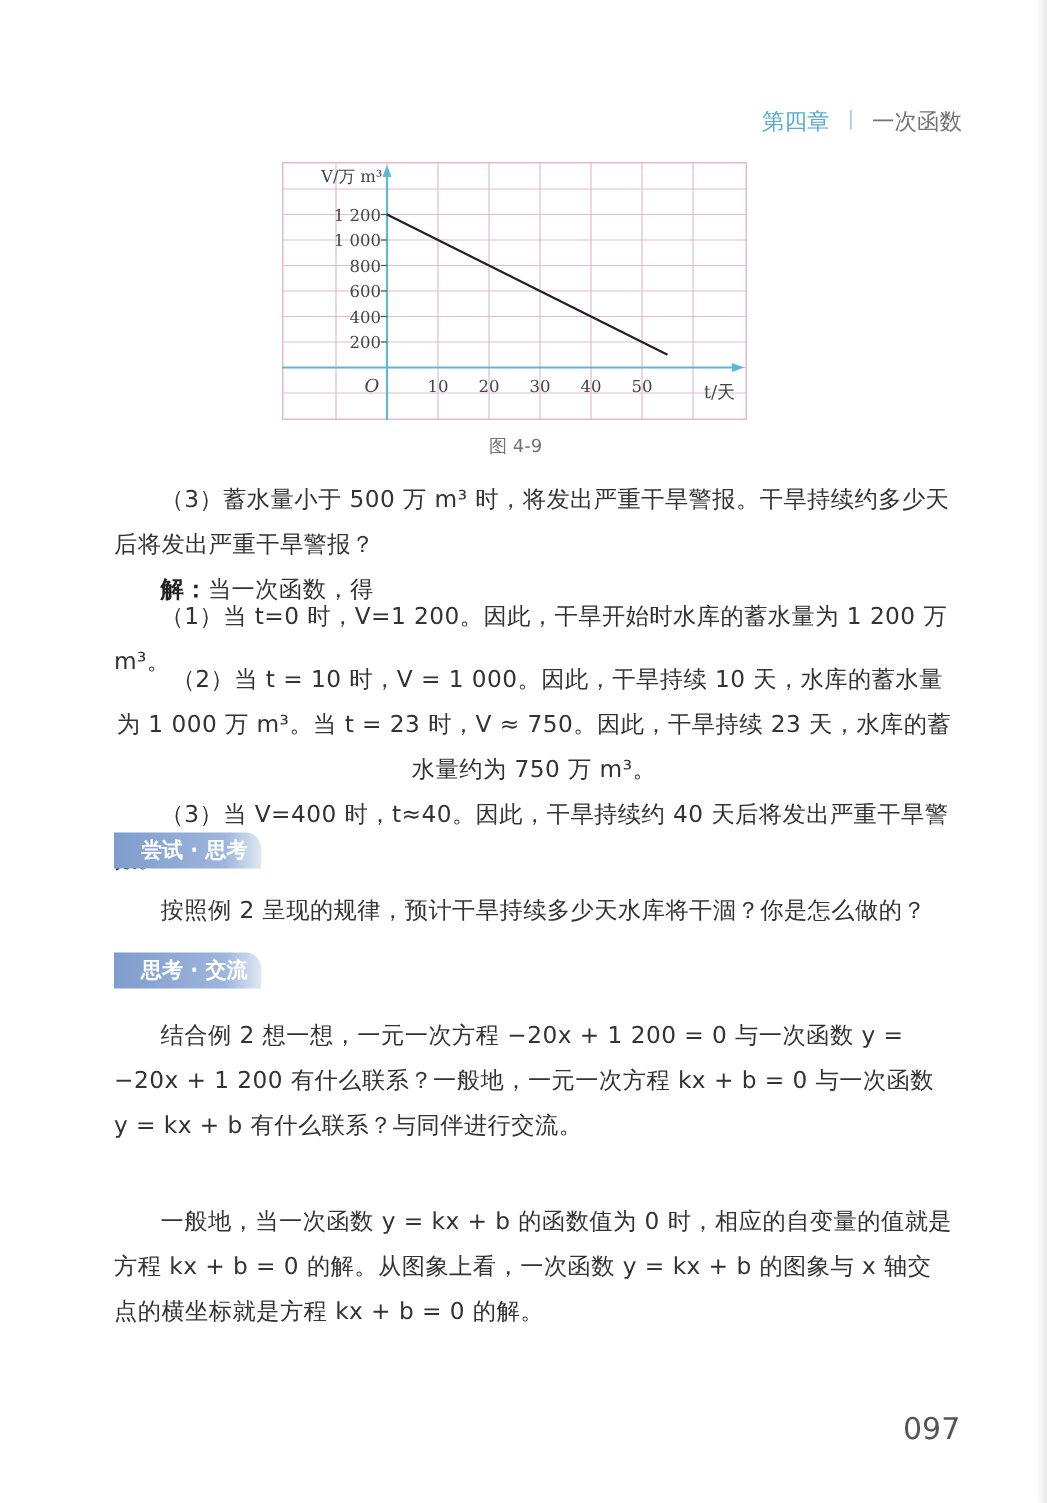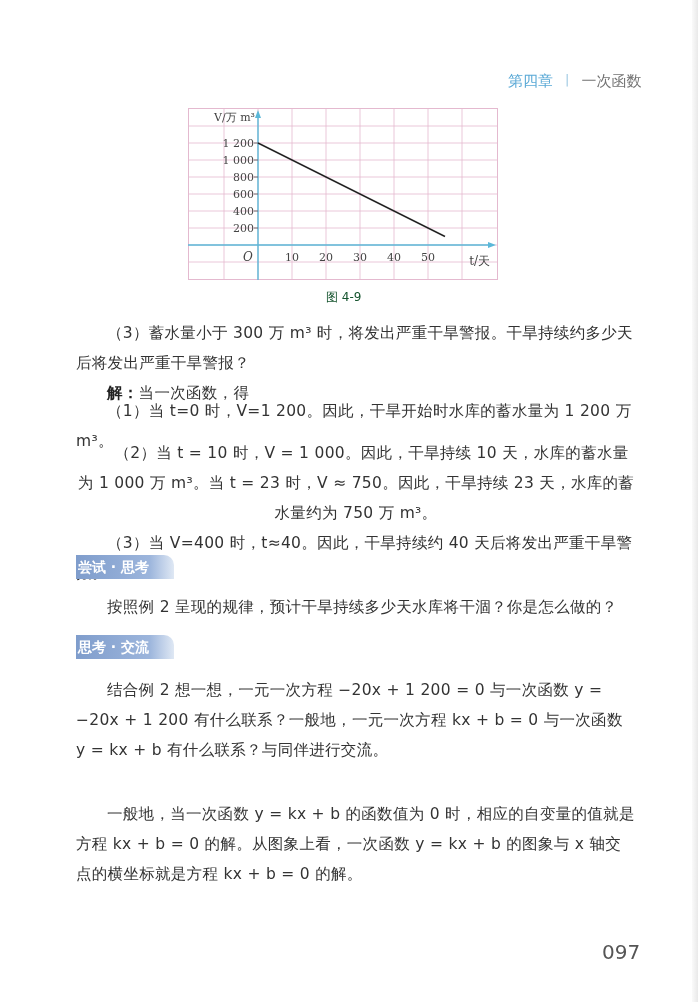--- a/index.html
+++ b/index.html
@@ -5,28 +5,28 @@
   html,body{margin:0;padding:0;}
   body{width:698px;height:1002px;background:#ffffff;position:relative;overflow:hidden;
        font-family:"DejaVu Serif","Liberation Serif",serif;color:#2b2b2b;}
   .page-edge{position:absolute;right:0;top:0;width:6px;height:1002px;background:linear-gradient(to right,#fafafa,#e9e9e9);}
   .header{position:absolute;top:40px;left:508px;font-family:"DejaVu Sans","Liberation Sans",sans-serif;font-size:15px;display:flex;align-items:flex-start;margin-top:32px;}
   .header .chapter{color:#5aa9d6;}
   .header .sep{color:#9fc9e3;margin:0 12px;font-size:13px;}
   .header .title{color:#737373;}
   .chart-box{position:absolute;left:188px;top:108px;width:310px;height:172px;}
   .chart-box svg{display:block;}
-  .fig-caption{position:absolute;left:326px;top:289px;font-size:12px;color:#14532d;font-family:"DejaVu Sans","Liberation Sans",sans-serif;}
+  .fig-caption{position:absolute;left:326px;top:289px;font-size:12px;color:#737373;font-family:"DejaVu Sans","Liberation Sans",sans-serif;}
   .para{position:absolute;left:76px;width:560px;font-size:15.5px;line-height:30px;color:#333;font-family:"DejaVu Sans","Liberation Sans",sans-serif;letter-spacing:0.3px;}
   .indent{text-indent:2em;}
   .bold{font-weight:bold;color:#222;}
   .badge{position:absolute;left:76px;height:24px;width:98px;
     background:linear-gradient(to right,#7f9dcc 0%,#9cb5dc 75%,#dfe8f4 100%);
     border-radius:0 10px 0 0;color:#fff;font-family:"DejaVu Sans","Liberation Sans",sans-serif;
-    font-size:14px;line-height:24px;padding-left:2px;box-sizing:border-box;font-weight:bold;}
+    font-size:14px;line-height:24px;padding-left:18px;box-sizing:border-box;font-weight:bold;}
   .pagenum{position:absolute;left:602px;top:940px;font-size:20px;color:#555;font-family:"DejaVu Sans","Liberation Sans",sans-serif;}
 </style>
 </head>
 <body>
 
 <div class="page-edge"></div>
 
 <div class="header">
   <span class="chapter">第四章</span>
   <span class="sep">|</span>
@@ -76,21 +76,21 @@
       <text x="240" y="153" text-anchor="middle" font-size="11" fill="#444" font-family="DejaVu Serif, serif">50</text>
       <text x="60" y="153" text-anchor="middle" font-size="12" font-style="italic" fill="#444" font-family="DejaVu Serif, serif">O</text>
       <text x="302" y="157" text-anchor="end" font-size="12" fill="#444" font-family="DejaVu Serif, serif">t/天</text>
       <text x="67" y="13" text-anchor="end" font-size="11" fill="#444" font-family="DejaVu Serif, serif">V/万 m³</text>
       <line x1="70" y1="34.999999999999986" x2="257" y2="128.5" stroke="#222222" stroke-width="1.5"></line>
     </svg>
 </div>
 <div class="fig-caption">图 4-9</div>
 
 <div class="para indent" style="top:318px;">
-  <span>（3）</span><span>蓄水量小于 300 万 m³ 时，将发出严重干旱警报。干旱持续约多少天后将发出严重干旱警报？</span>
+  <span>（3）</span><span>蓄水量小于 500 万 m³ 时，将发出严重干旱警报。干旱持续约多少天后将发出严重干旱警报？</span>
 </div>
 
 <div class="para indent" style="top:378px;">
   <span class="bold">解：</span><span>当一次函数，得</span>
 </div>
 <div class="para indent" style="top:396px;">（1）当 t=0 时，V=1 200。因此，干旱开始时水库的蓄水量为 1 200 万 m³。</div>
 <div class="para indent" style="top:438px;text-align:center;">（2）当 t = 10 时，V = 1 000。因此，干旱持续 10 天，水库的蓄水量为 1 000 万 m³。当 t = 23 时，V ≈ 750。因此，干旱持续 23 天，水库的蓄水量约为 750 万 m³。</div>
 <div class="para indent" style="top:528px;">（3）当 V=400 时，t≈40。因此，干旱持续约 40 天后将发出严重干旱警报。</div>
 
 <div class="badge" style="top:555px;">尝试 · 思考</div>

